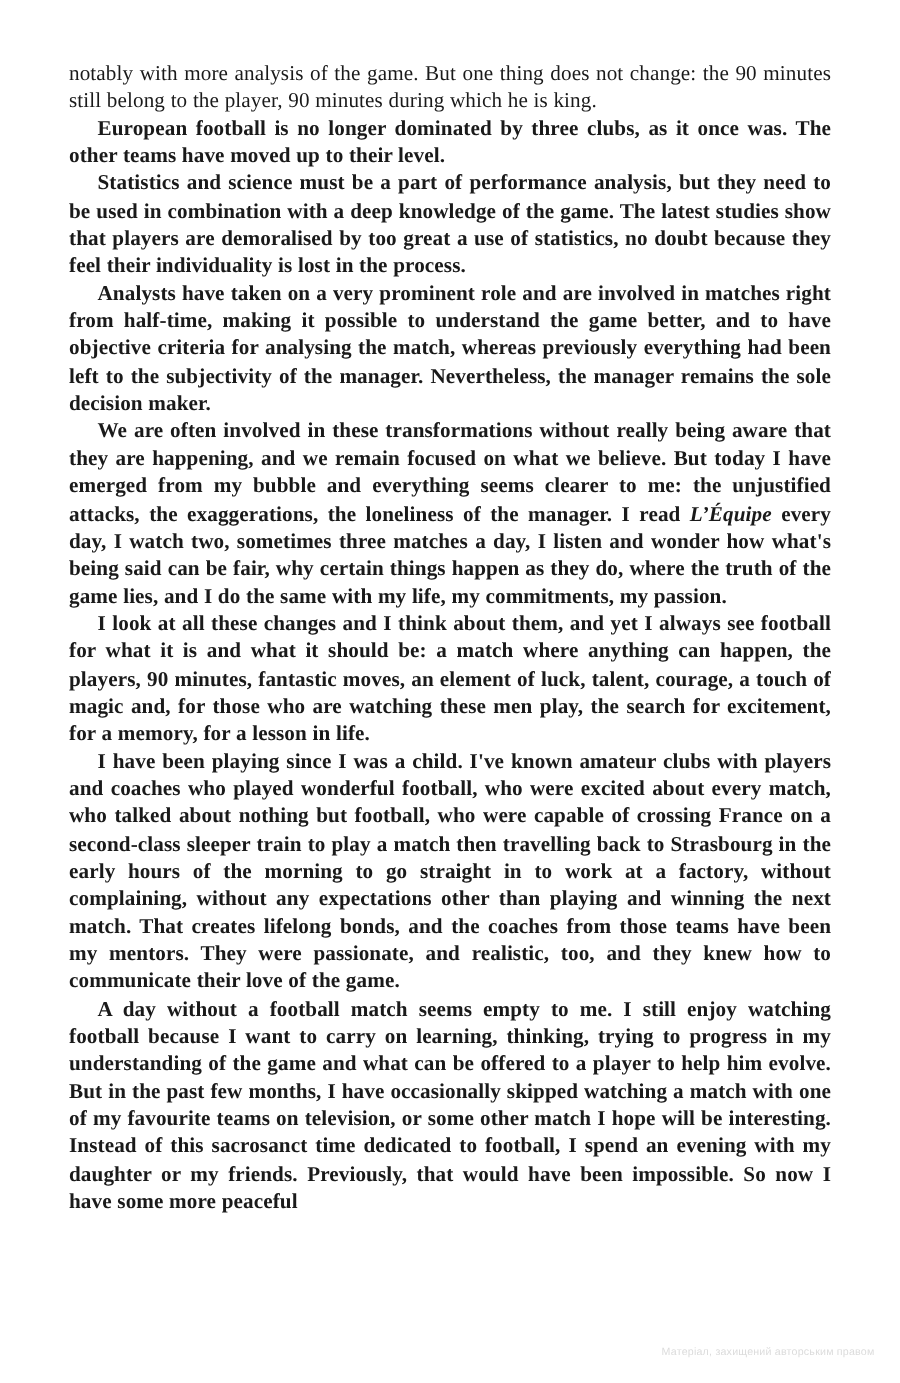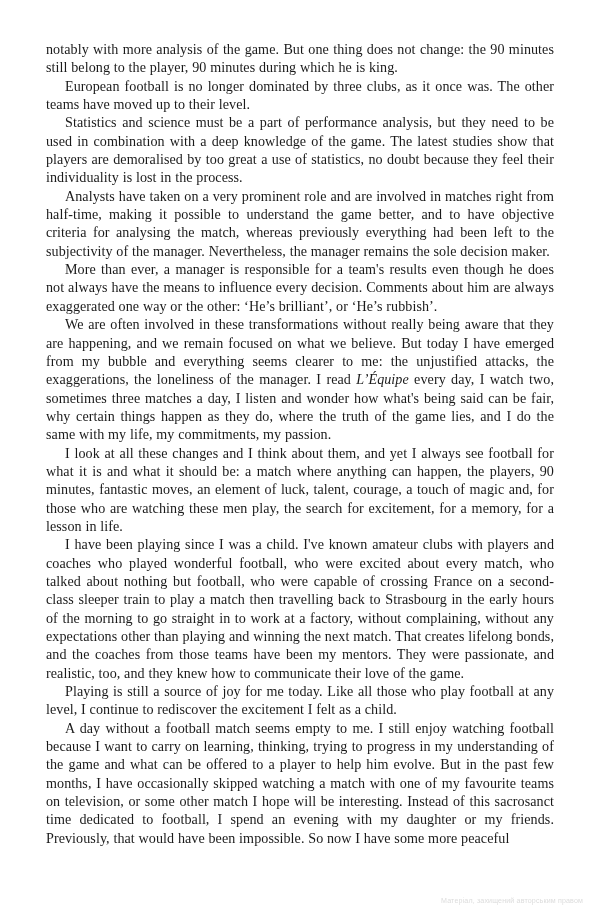--- a/index.html
+++ b/index.html
@@ -35,20 +35,21 @@
     text-justify: inter-word;
     font-size: 14.1px;
     line-height: 18.35px;
     letter-spacing: 0.005em;
     word-spacing: 0.01em;
     hyphens: manual;
     -webkit-hyphens: manual;
   }
   .para.indent {
     text-indent: 19px;
+    font-weight: bold;
   }
   .para.cont {
     text-indent: 0;
   }
   .it {
     font-style: italic;
   }
   .watermark {
     position: absolute;
     left: 0;
@@ -70,29 +71,27 @@
   <div class="text-column">
 
     <p class="para cont">notably with more analysis of the game. But one thing does not change: the 90 minutes still belong to the player, 90 minutes during which he is king.</p>
 
     <p class="para indent">European football is no longer dominated by three clubs, as it once was. The other teams have moved up to their level.</p>
 
     <p class="para indent">Statistics and science must be a part of performance analysis, but they need to be used in combination with a deep knowledge of the game. The latest studies show that players are demoralised by too great a use of statistics, no doubt because they feel their individuality is lost in the process.</p>
 
     <p class="para indent">Analysts have taken on a very prominent role and are involved in matches right from half-time, making it possible to understand the game better, and to have objective criteria for analysing the match, whereas previously everything had been left to the subjectivity of the manager. Nevertheless, the manager remains the sole decision maker.</p>
 
-    <p class="para indent">More than ever, a manager is responsible for a team's results even though he does not always have the means to influence every decision. Comments about him are always exaggerated one way or the other: ‘He’s brilliant’, or ‘He’s rubbish’.</p>
 
     <p class="para indent"><span>We are often involved in these transformations without really being aware that they are happening, and we remain focused on what we believe. But today I have emerged from my bubble and everything seems clearer to me: the unjustified attacks, the exaggerations, the loneliness of the manager. I read </span><span class="it">L’Équipe</span><span> every day, I watch two, sometimes three matches a day, I listen and wonder how what's being said can be fair, why certain things happen as they do, where the truth of the game lies, and I do the same with my life, my commitments, my passion.</span></p>
 
     <p class="para indent">I look at all these changes and I think about them, and yet I always see football for what it is and what it should be: a match where anything can happen, the players, 90 minutes, fantastic moves, an element of luck, talent, courage, a touch of magic and, for those who are watching these men play, the search for excitement, for a memory, for a lesson in life.</p>
 
 
     <p class="para indent">I have been playing since I was a child. I've known amateur clubs with players and coaches who played wonderful football, who were excited about every match, who talked about nothing but football, who were capable of crossing France on a second-class sleeper train to play a match then travelling back to Strasbourg in the early hours of the morning to go straight in to work at a factory, without complaining, without any expectations other than playing and winning the next match. That creates lifelong bonds, and the coaches from those teams have been my mentors. They were passionate, and realistic, too, and they knew how to communicate their love of the game.</p>
 
-    <p class="para indent">Playing is still a source of joy for me today. Like all those who play football at any level, I continue to rediscover the excitement I felt as a child.</p>
 
     <p class="para indent">A day without a football match seems empty to me. I still enjoy watching football because I want to carry on learning, thinking, trying to progress in my understanding of the game and what can be offered to a player to help him evolve. But in the past few months, I have occasionally skipped watching a match with one of my favourite teams on television, or some other match I hope will be interesting. Instead of this sacrosanct time dedicated to football, I spend an evening with my daughter or my friends. Previously, that would have been impossible. So now I have some more peaceful</p>
 
   </div>
 
   <div class="watermark">Матеріал, захищений авторським правом</div>
 </div>
 
 </body></html>

